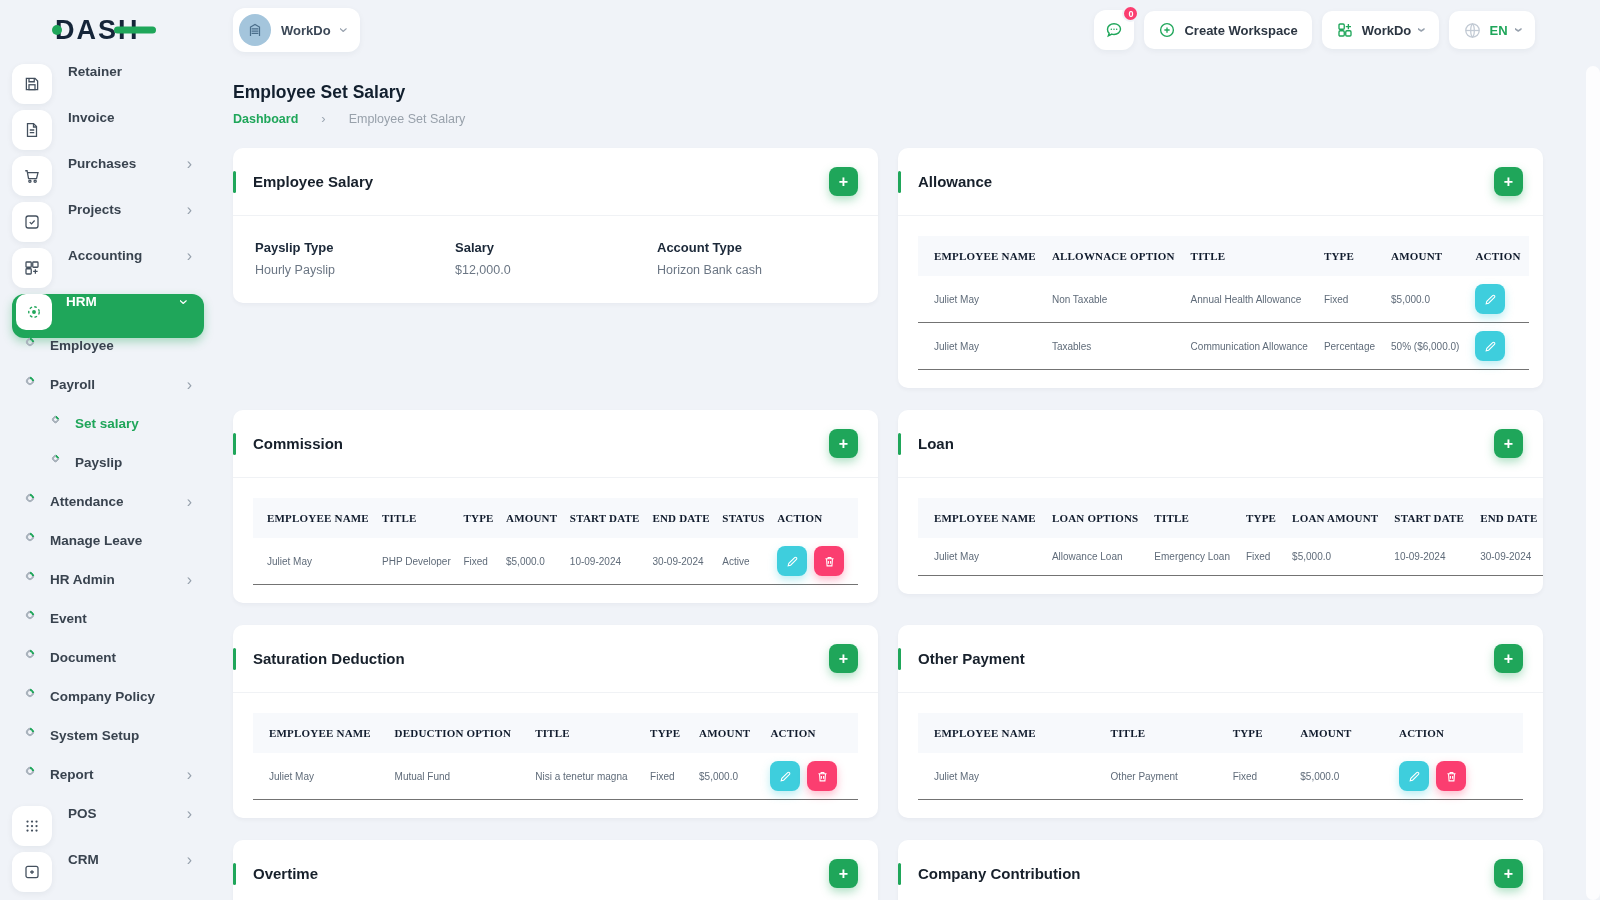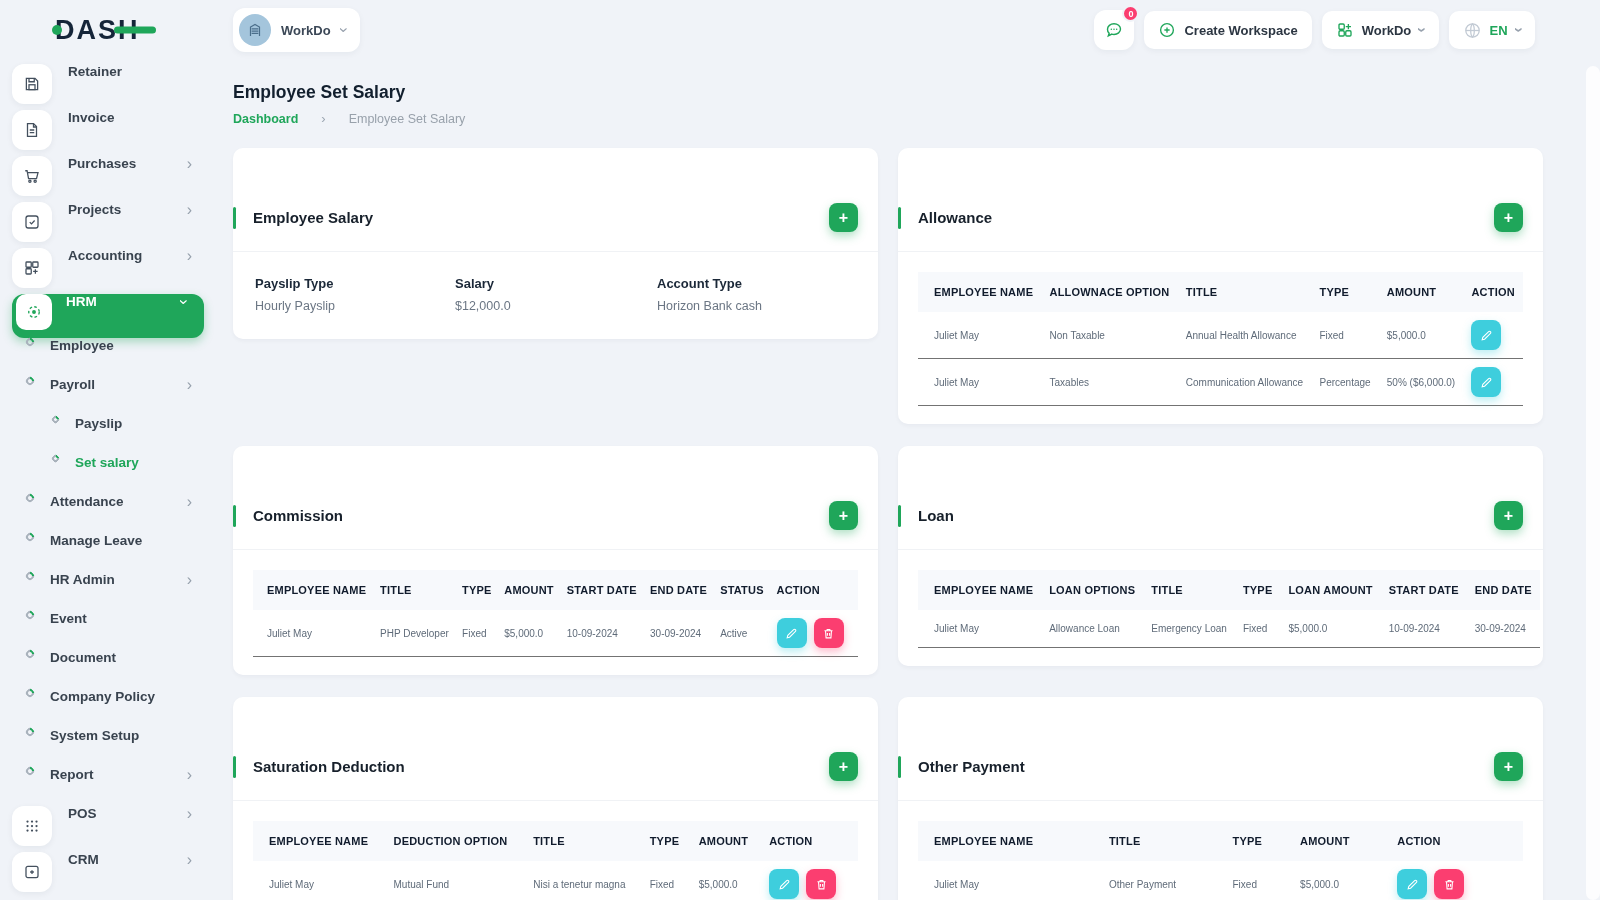--- a/index.html
+++ b/index.html
@@ -47,30 +47,30 @@
   .side-item.active-sub .side-label { color:#1fa65a; }
   
   .main { position:absolute; left:233px; top:60px; width:1310px; padding-top:22px; }
   .page-title { margin:0; font-size:17.5px; font-weight:700; color:#121f2e; }
   .breadcrumb { margin-top:8px; display:flex; align-items:center; gap:23px; font-size:12.5px; }
   .bc-home { color:#1fa65a; font-weight:600; cursor:pointer; }
   .bc-sep { color:#9aa5b0; font-size:13px; }
   .bc-current { color:#98a1ab; }
   .cards-grid { margin-top:22px; display:grid; grid-template-columns:645px 645px; gap:22px 20px; align-items:start; }
   .card { background:#fff; border-radius:10px; box-shadow:0 2px 4px rgba(16,24,40,.04); position:relative; overflow:hidden; }
-  .card-header { position:relative; display:flex; align-items:center; padding:19px 20px; border-bottom:1px solid #f0f2f5;margin-top:36px; }
+  .card-header { position:relative; display:flex; align-items:center; padding:19px 20px; border-bottom:1px solid #f0f2f5; }
   .card-accent { position:absolute; left:0; top:50%; transform:translateY(-50%); width:3px; height:22px; background:#1fa65a; border-radius:2px; }
   .card-title { font-size:15px; font-weight:700; color:#17202b; }
   .add-btn { margin-left:auto; width:29px; height:29px; border:none; border-radius:8px; background:#1fa65a; color:#fff; font-size:16px; font-weight:600; display:flex; align-items:center; justify-content:center; cursor:pointer; box-shadow:0 4px 10px rgba(31,166,90,.35); font-family:inherit; }
   .salary-body { display:grid; grid-template-columns:200px 202px 1fr; padding:24px 22px 26px; }
   .field-label { font-size:13px; font-weight:700; color:#1b2838; }
   .field-value { font-size:12.5px; color:#6b7684; margin-top:8px; }
   .table-wrap { padding:20px 20px 18px; overflow:hidden; }
   table { border-collapse:collapse; width:100%; }
-  th { text-align:left; font-size:11px; font-weight:700; color:#111c2d; letter-spacing:.2px; padding:14px 8px; background:#f7f9fc; white-space:nowrap; }
+  th { text-align:left; font-size:11px; font-weight:700; color:#111c2d; letter-spacing:.2px; padding:14px 8px; background:#f7f9fc; white-space:nowrap;font-family:Liberation Serif, serif; }
   td { font-size:10px; color:#5f6b79; padding:13px 8px; border-bottom:1px solid #737373; white-space:nowrap; }
   th:first-child, td:first-child { padding-left:16px; }
   .card-commission th, .card-commission td { padding-left:6px; padding-right:6px; }
   .card-commission th:first-child, .card-commission td:first-child { padding-left:14px; }
   td.actions { padding-top:8px; padding-bottom:8px; }
   .act-btn { width:30px; height:30px; border:none; border-radius:8px; display:inline-flex; align-items:center; justify-content:center; cursor:pointer; margin-right:7px; vertical-align:middle; }
   .act-btn.edit { background:#3ecedd; box-shadow:0 4px 8px rgba(62,206,221,.35); }
   .act-btn.delete { background:#fb3e70; box-shadow:0 4px 8px rgba(251,62,112,.35); }
   .card-bottom { height:140px; }
   .scroll-track { position:absolute; top:66px; right:0; bottom:0; width:14px; background:#fdfdfe; border-radius:7px; }
@@ -202,27 +202,27 @@
       </div>
       <div class="side-item sub">
         <span class="bullet"></span>
         <span class="side-label">Employee</span>
       </div>
       <div class="side-item sub">
         <span class="bullet"></span>
         <span class="side-label">Payroll</span>
         <span class="chev">›</span>
       </div>
+      <div class="side-item sub2 active-sub">
+        <span class="bullet"></span>
+        <span class="side-label">Set salary</span>
+      </div>
       <div class="side-item sub2">
         <span class="bullet"></span>
         <span class="side-label">Payslip</span>
-      </div>
-      <div class="side-item sub2 active-sub">
-        <span class="bullet"></span>
-        <span class="side-label">Set salary</span>
       </div>
       <div class="side-item sub">
         <span class="bullet"></span>
         <span class="side-label">Attendance</span>
         <span class="chev">›</span>
       </div>
       <div class="side-item sub">
         <span class="bullet"></span>
         <span class="side-label">Manage Leave</span>
       </div>

